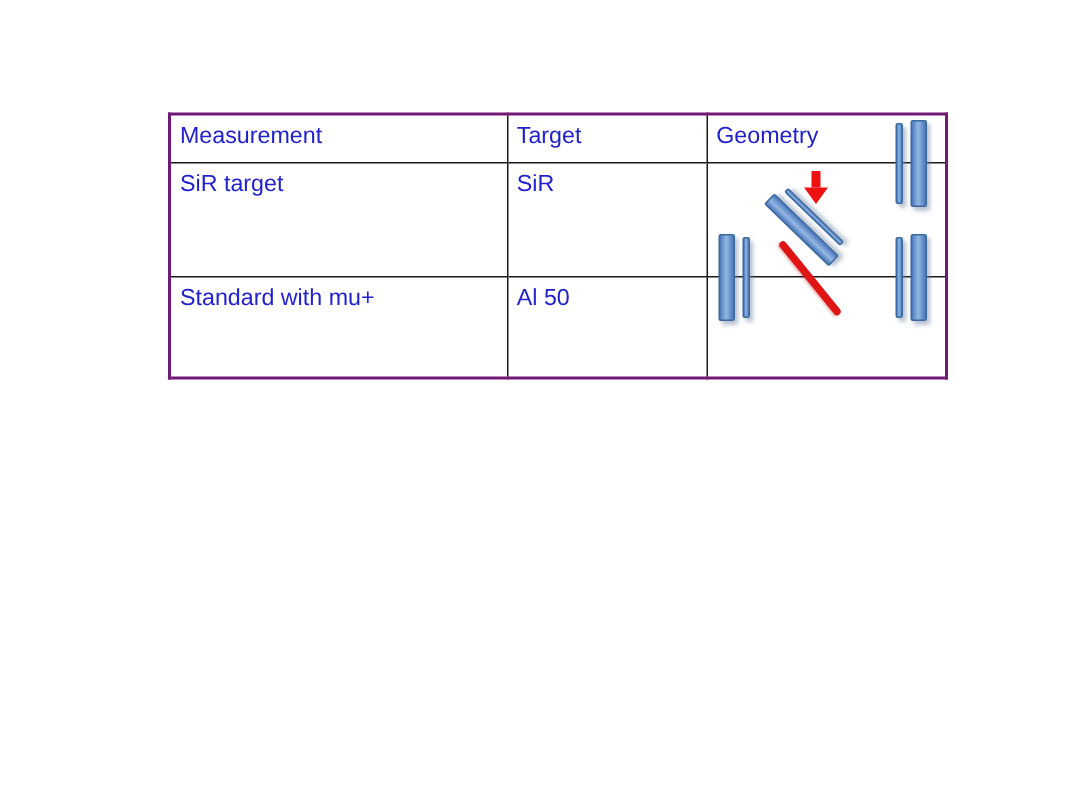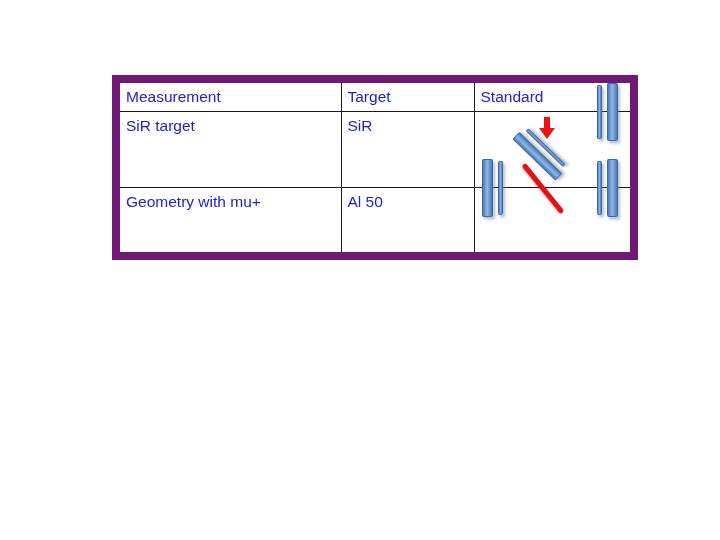--- a/index.html
+++ b/index.html
@@ -3,21 +3,21 @@
 <meta charset="utf-8">
 <style>
   html,body{margin:0;padding:0;}
   body{
     width:720px;height:540px;background:#ffffff;position:relative;overflow:hidden;
     font-family:"Liberation Sans", sans-serif;
   }
   .slide-table{
     position:absolute;left:112px;top:75px;
     border-collapse:collapse;table-layout:fixed;
-    border:8px solid #701a75;
+    border:2px solid #701a75;
     padding-left:48px;
   }
   .slide-table td,.slide-table th{
     border:1.5px solid #1a1a1a;
     vertical-align:top;text-align:left;
     padding:4px 6px;
     font-size:15.5px;font-weight:normal;
     color:#2222CC;
     line-height:20px;
   }
@@ -82,21 +82,21 @@
 <table class="slide-table">
   <colgroup>
     <col class="col-measure">
       <col class="col-target">
       <col class="col-geo">
   </colgroup>
   <tbody>
       <tr style="height:32px;">
     <th>Measurement</th>
     <th>Target</th>
-    <th>Standard</th>
+    <th>Geometry</th>
   </tr>
   <tr style="height:76px;">
     <td class="measure-cell">SiR target</td>
     <td class="target-cell">SiR</td>
     <td class="geo-cell">
           <div class="geo-wrap">
             <div class="tilted-group">
               <span class="bar blue t-thick"></span>
               <span class="bar blue t-thin"></span>
             </div>
@@ -105,21 +105,21 @@
               <div class="head"></div>
             </div>
             <div class="bargroup right">
               <span class="bar blue thin"></span>
               <span class="bar blue thick"></span>
             </div>
           </div>
         </td>
   </tr>
   <tr style="height:68px;">
-    <td class="measure-cell">Geometry with mu+</td>
+    <td class="measure-cell">Standard with mu+</td>
     <td class="target-cell">Al 50</td>
     <td class="geo-cell">
           <div class="geo-wrap">
             <div class="bargroup left">
               <span class="bar blue thick"></span>
               <span class="bar blue thin"></span>
             </div>
             <div class="beam-line red"></div>
             <div class="bargroup right">
               <span class="bar blue thin"></span>

